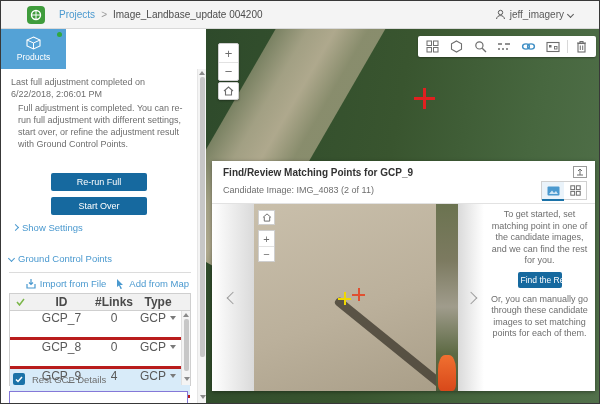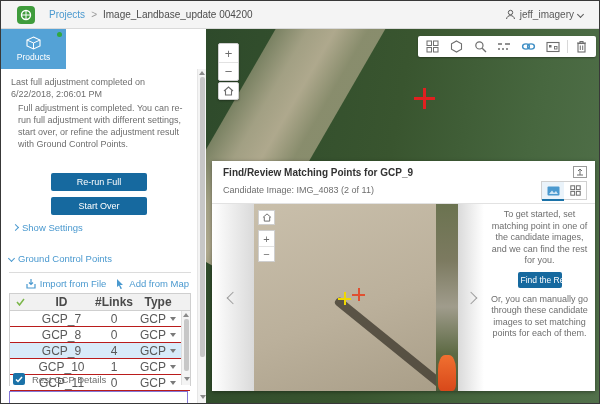--- a/index.html
+++ b/index.html
@@ -1,21 +1,21 @@
 <!DOCTYPE html>
 <html><head>
 <meta charset="utf-8">
 <style>
   *{margin:0;padding:0;box-sizing:border-box}
   html,body{background:#888}
   body{font-family:"Liberation Sans",sans-serif}
   .win{position:relative;width:600px;height:404px;background:#fff;border:1px solid #383838;overflow:hidden}
 
   
-  .topbar{position:absolute;left:0;top:0;width:598px;height:28px;background:#f4f4f4;border-bottom:1px solid #d9d9d9;display:flex;align-items:center;padding:0 16px;gap:6px}
+  .topbar{position:absolute;left:0;top:0;width:598px;height:28px;background:#f4f4f4;border-bottom:1px solid #d9d9d9;display:flex;align-items:center;padding:0 26px;gap:6px}
   .logo{width:18px;height:18px;border-radius:4px;background:#3f9c3c;display:flex;align-items:center;justify-content:center;margin-right:8px}
   .crumb{font-size:10px;color:#4a99cf;cursor:pointer}
   .crumb-sep{font-size:10px;color:#9a9a9a}
   .crumb-title{font-size:10px;color:#4c4c4c}
   .userbox{margin-left:auto;display:flex;align-items:center;gap:4px;color:#595959;font-size:10px}
 
   
   .panel{position:absolute;left:0;top:28px;width:205px;height:374px;background:#fff;overflow:hidden}
   .tabs{position:absolute;left:0;top:0;width:205px;height:40px;display:flex;background:#fff}
   .tab{position:relative;width:65px;height:40px;background:#54a2d6;color:#fff;display:flex;flex-direction:column;align-items:center;justify-content:center;gap:2px;cursor:pointer}
@@ -30,21 +30,21 @@
   .linkrow{display:flex;align-items:center;gap:4px;color:#4a99cf;font-size:9.5px;cursor:pointer}
   .chv{display:inline-block;width:5px;height:5px;border-right:1.5px solid currentColor;border-bottom:1.5px solid currentColor}
   .chv.r{transform:rotate(-45deg)}
   .chv.d{transform:rotate(45deg)}
   .divider{position:absolute;left:8px;top:203px;width:182px;height:1px;background:#dcdcdc}
   .importrow{position:absolute;top:209px;right:8px;display:flex;gap:10px;font-size:9.5px;color:#4a99cf}
   .importrow span{cursor:pointer}
   
   .gcptable{position:absolute;left:8px;top:224px;width:182px;height:93px;border:1px solid #cfcfcf;font-size:12px;color:#595959}
   .thead{display:flex;height:17px;background:#f1f1f1;border-bottom:1px solid #cfcfcf;align-items:center;font-weight:bold;color:#4a4a4a}
-  .trow{display:flex;height:16px;align-items:center;border-bottom:1px solid #b91c1c;background:#fff}
+  .trow{display:flex;height:29px;align-items:flex-start;border-bottom:3px solid #b91c1c;background:#fff}
   .trow.sel{background:#d8ebf9}
   .c0{width:20px;text-align:center}
   .c1{width:63px;text-align:center}
   .c2{width:42px;text-align:center}
   .c3{width:46px;text-align:center;display:flex;align-items:center;justify-content:center;gap:4px}
   .tri{width:0;height:0;border-left:3px solid transparent;border-right:3px solid transparent;border-top:4px solid #7a7a7a}
   .tscroll{position:absolute;right:0;top:17px;bottom:0;width:9px;background:#f4f4f4;border-left:1px solid #e0e0e0}
   .sarrow{width:0;height:0;border-left:3px solid transparent;border-right:3px solid transparent;margin:2px auto}
   .sarrow.up{border-bottom:4px solid #8a8a8a}
   .sarrow.dn{border-top:4px solid #8a8a8a}

